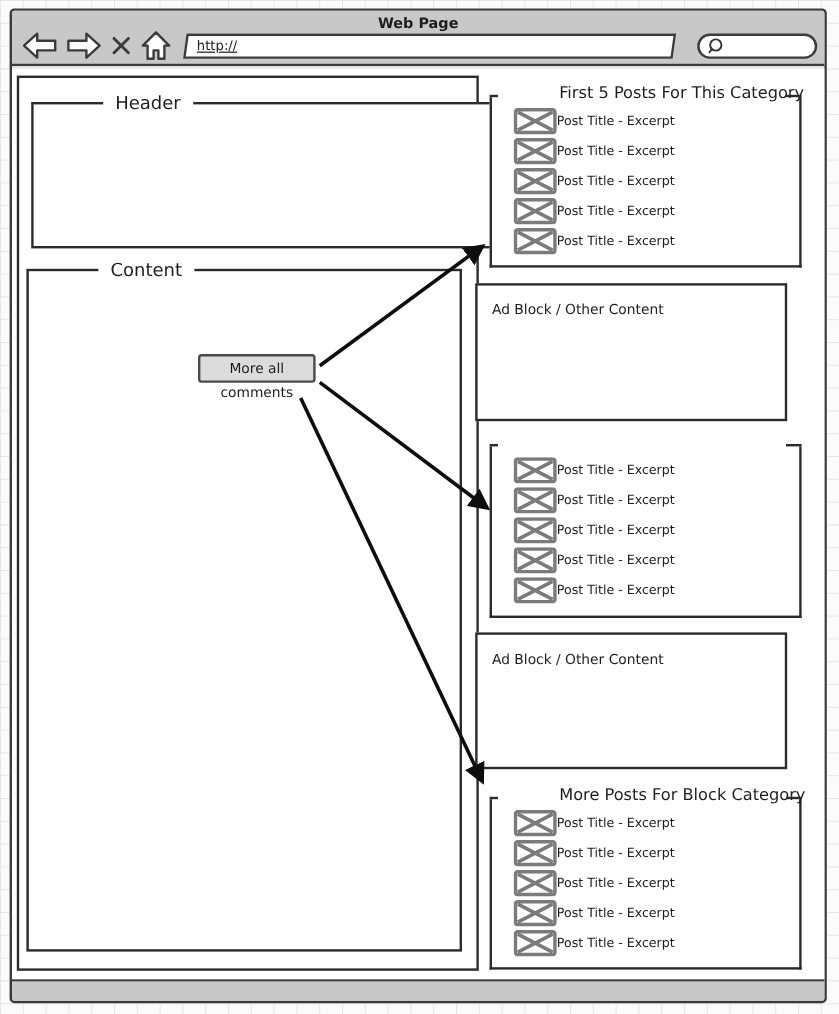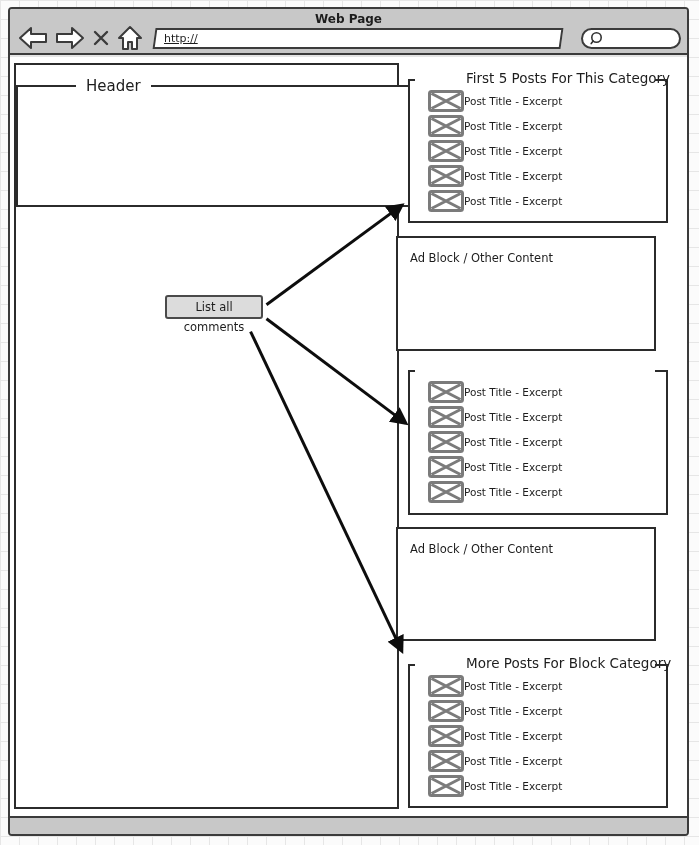--- a/index.html
+++ b/index.html
@@ -51,21 +51,21 @@
   }
 
   
   .content { position: absolute; left: 0; right: 0; top: 48px; bottom: 18px; background: #fff; }
 
   .main-box {
     position: absolute; left: 4px; top: 6px; width: 385px; height: 746px;
     border: 2px solid #2b2b2b;
   }
   .framed-box { position: absolute; border: 2px solid #2b2b2b; background: #fff; }
-  .header-box  { left: 0; top: 20px;  width: 394px; height: 122px; }
+  .header-box  { left: 10px; top: 20px;  width: 394px; height: 122px; }
   .content-box { left: 6px; top: 159px; width: 363px; height: 569px; }
   .framed-label {
     position: absolute; top: -10px; left: 58px; background: #fff;
     padding: 0 10px; font-size: 15px; white-space: nowrap;
   }
 
   .comments-button {
     position: absolute; left: 155px; top: 238px; width: 98px; height: 24px;
     background: #dcdcdc; border: 2px solid #4a4a4a; border-radius: 3px;
     font-family: "DejaVu Sans", sans-serif; font-size: 11.5px; color: #1d1d1d;
@@ -142,23 +142,26 @@
       </div>
     </div>
   </div>
 
   <div class="content">
 
     <div class="main-box">
       <div class="framed-box header-box">
         <span class="framed-label">Header</span>
       </div>
+      <div class="framed-box content-box">
+        <span class="framed-label">Content</span>
+      </div>
     </div>
 
-    <button class="comments-button">List all comments</button>
+    <button class="comments-button">More all comments</button>
 
     <section class="group group-1">
       <h3 class="group-title">First 5 Posts For This Category</h3>
       <div class="group-items">
         <div class="post-item">
           <span class="nav-icon">
               <svg width="36" height="22" viewBox="0 0 36 22">
                 <rect x="1.5" y="1.5" width="33" height="19" rx="2" fill="#fff" stroke="#7b7b7b" stroke-width="3"></rect>
                 <path d="M3.5 3.5 L32.5 18.5 M32.5 3.5 L3.5 18.5" stroke="#7b7b7b" stroke-width="3"></path>
               </svg>

